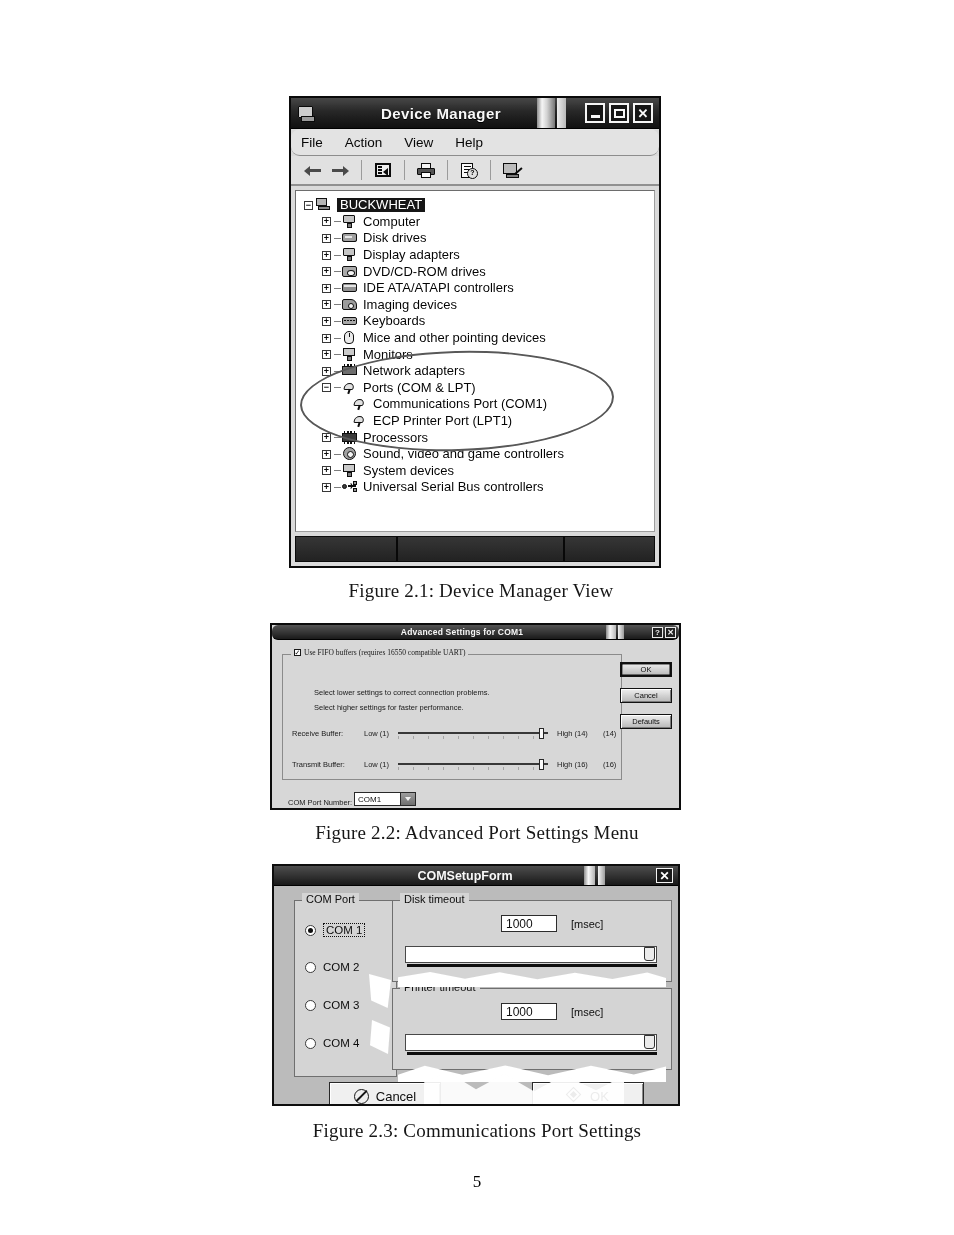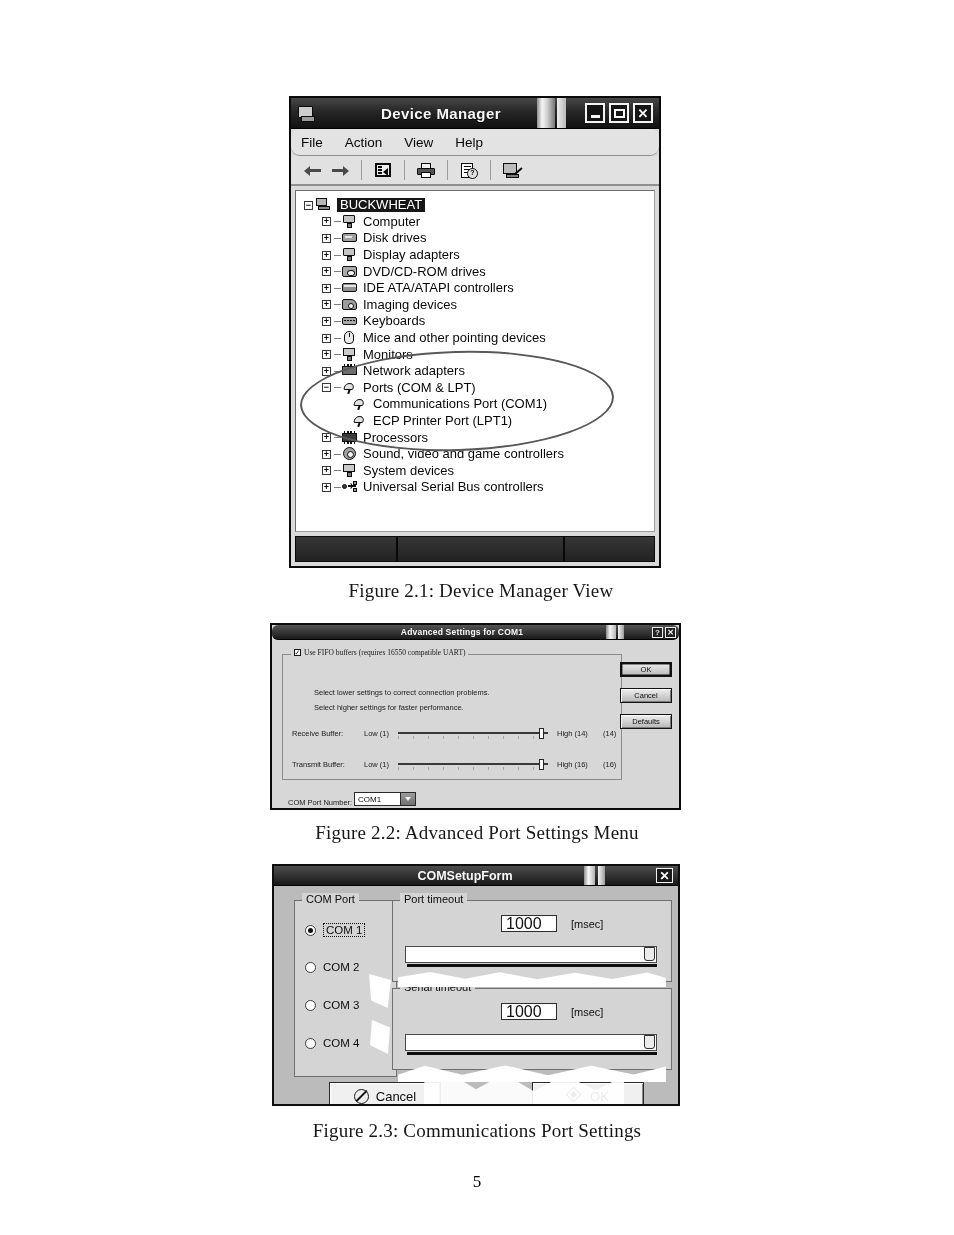--- a/index.html
+++ b/index.html
@@ -309,21 +309,21 @@
     font-family:"Liberation Sans",sans-serif;font-size:11.5px;color:#0f0f0f;}
   .radio{width:11px;height:11px;border-radius:50%;background:#fff;border:1.4px solid #3c3c3c;
     margin-right:7px;display:flex;align-items:center;justify-content:center;box-sizing:border-box;flex:0 0 11px;}
   .radio.on:after{content:"";width:5px;height:5px;border-radius:50%;background:#111;}
   .radio-row .focus{border:1px dotted #111;padding:0 2px;}
   #sendGroup{left:118px;top:14px;width:280px;height:82px;}
   #recvGroup{left:118px;top:102px;width:280px;height:82px;}
   .tbox{
     position:absolute;width:56px;height:17px;background:#fff;border:1.4px solid #2e2e2e;
     box-sizing:border-box;display:flex;align-items:center;padding-left:4px;
-    font-family:"Liberation Sans",sans-serif;font-size:16px;color:#111;
+    font-family:"Liberation Sans",sans-serif;font-size:12px;color:#111;
   }
   .unit{position:absolute;font-family:"Liberation Sans",sans-serif;font-size:11px;color:#111;}
   .hslider{
     position:absolute;height:17px;background:#fbfbfb;border:1.4px solid #4a4a4a;box-sizing:border-box;
   }
   .hslider .thumb{position:absolute;right:1px;top:0px;width:11px;height:14px;background:#e8e8e8;
     border:1.3px solid #333;box-sizing:border-box;border-radius:0 0 3px 3px;}
   .hslider-shadow{position:absolute;height:3px;background:#111;}
   .com-footer-btn{
     position:absolute;height:28px;background:#ededed;
@@ -712,31 +712,31 @@
             <span class="radio"></span>
             <span>COM 3</span>
           </div>
           <div class="radio-row" style="left:10px;top:136px;">
             <span class="radio"></span>
             <span>COM 4</span>
           </div>
         </div>
 
         <div class="com-group" id="sendGroup">
-          <div class="gt">Port timeout</div>
+          <div class="gt">Disk timeout</div>
           <div class="tbox" style="left:108px;top:14px;">1000</div>
           <div class="unit" style="left:178px;top:17px;">[msec]</div>
           <div class="hslider" style="left:12px;top:45px;width:252px;">
             <span class="thumb"></span>
           </div>
           <div class="hslider-shadow" style="left:14px;top:63px;width:250px;"></div>
         </div>
 
         <div class="com-group" id="recvGroup">
-          <div class="gt">Serial timeout</div>
+          <div class="gt">Printer timeout</div>
           <div class="tbox" style="left:108px;top:14px;">1000</div>
           <div class="unit" style="left:178px;top:17px;">[msec]</div>
           <div class="hslider" style="left:12px;top:45px;width:252px;">
             <span class="thumb"></span>
           </div>
           <div class="hslider-shadow" style="left:14px;top:63px;width:250px;"></div>
         </div>
 
         <div class="com-footer-btn" style="left:55px;top:196px;width:112px;">
           <span class="ic-cancel"></span>

